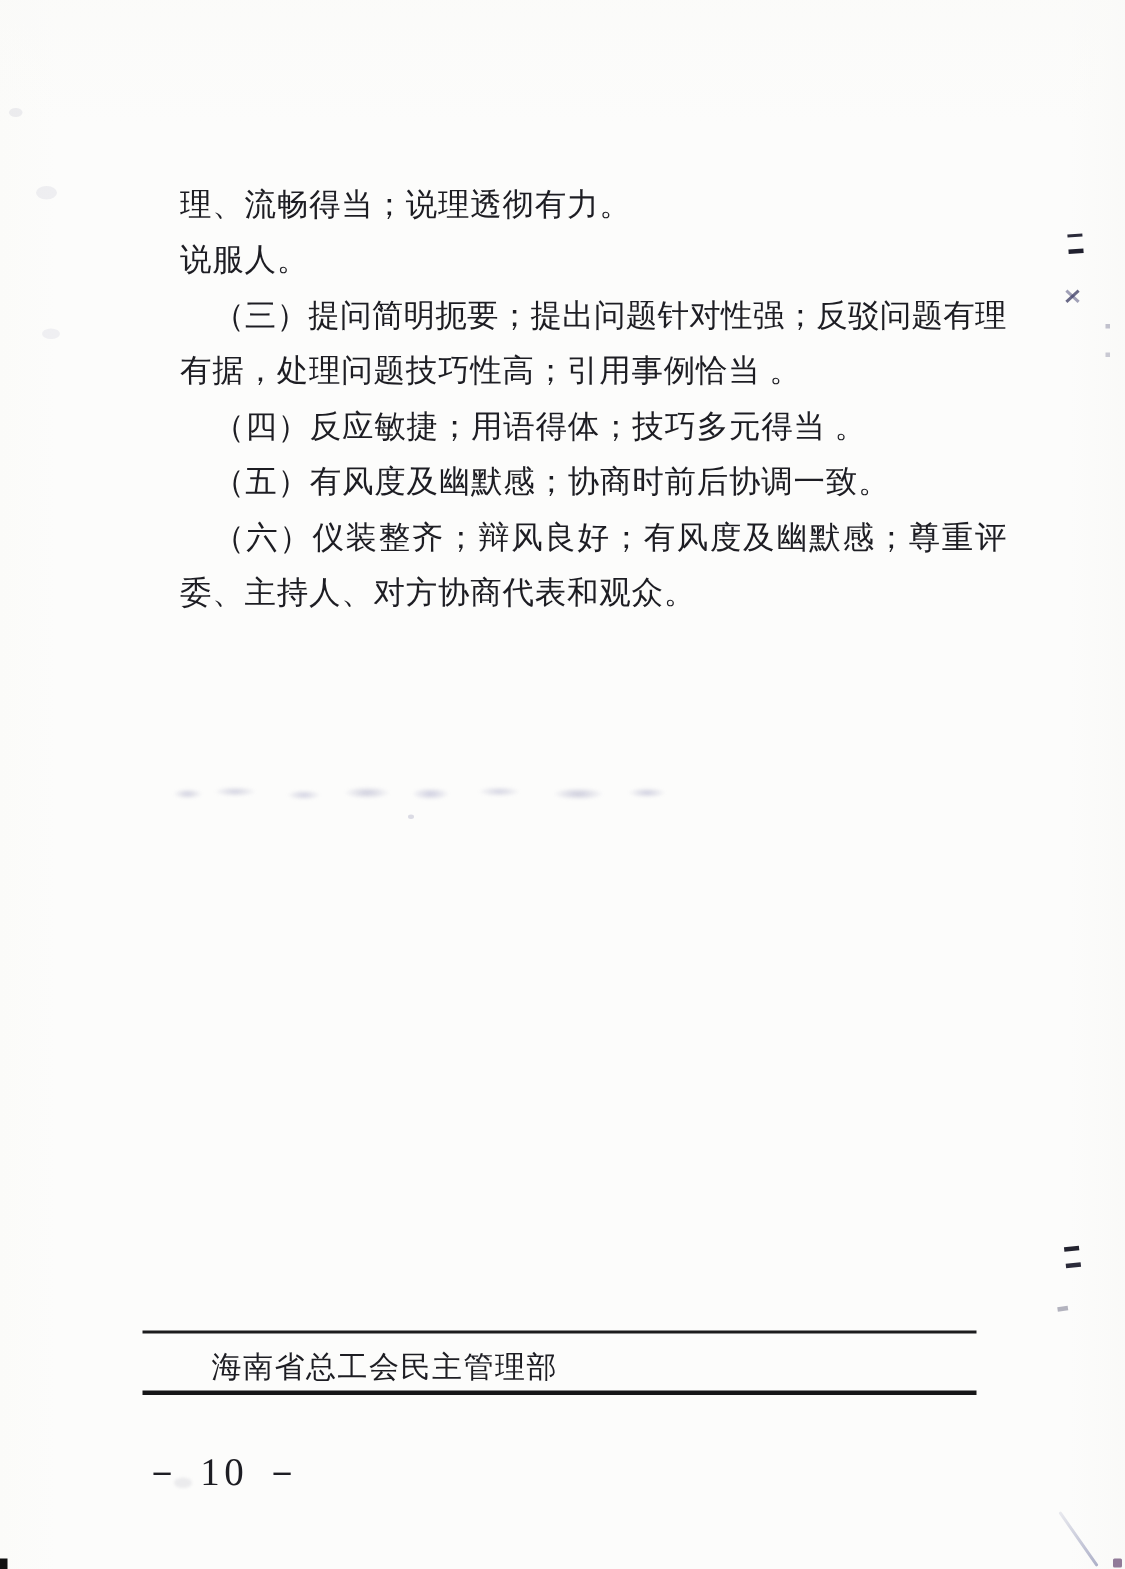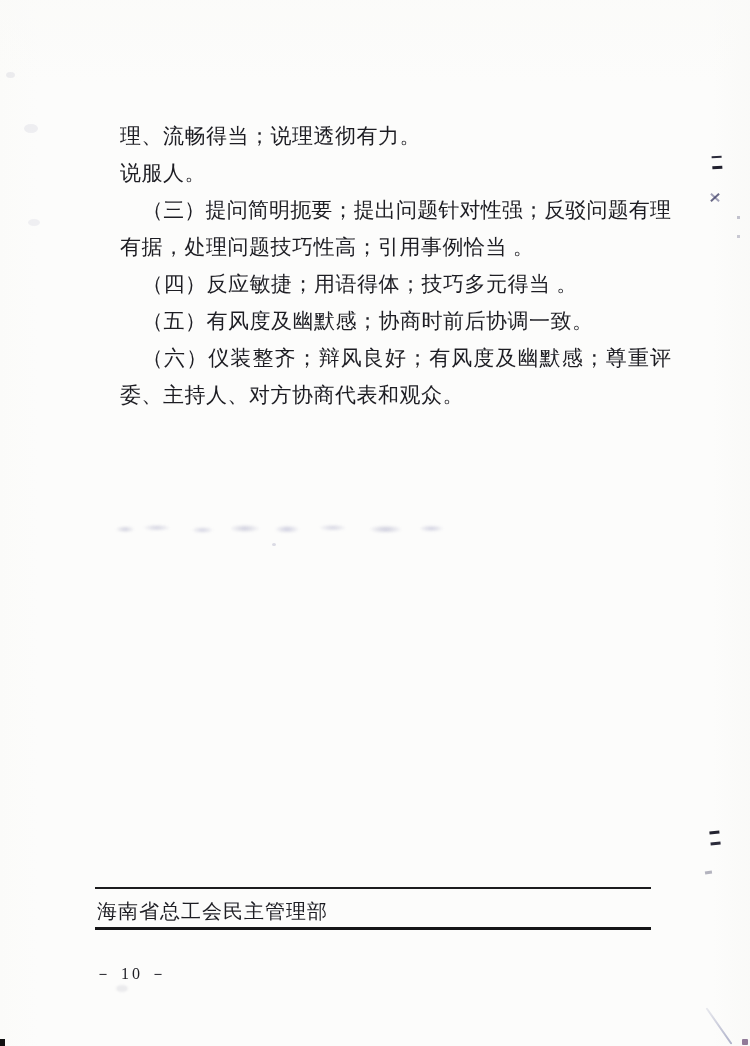--- a/index.html
+++ b/index.html
@@ -59,27 +59,27 @@
   }
   .footer-row {
     position: absolute;
     left: 97px; top: 898px;
     width: 554px;
     display: flex;
     justify-content: space-between;
     font-size: 20px;
     color: #1d1d23;
   }
-  .footer-issuer { letter-spacing: 1px; }
+  .footer-issuer { letter-spacing: 1px; margin-left: 44px; }
   .footer-date { letter-spacing: 0.5px; padding-right: 16px; }
 
   .page-number {
     position: absolute;
     left: 95px; top: 964px;
-    font-size: 16px;
+    font-size: 26px;
     letter-spacing: 3px;
     color: #1d1d23;
   }
 
   
   .bleed-smudge {
     position: absolute;
     left: 104px; top: 521px;
     width: 352px; height: 15px;
     background:

